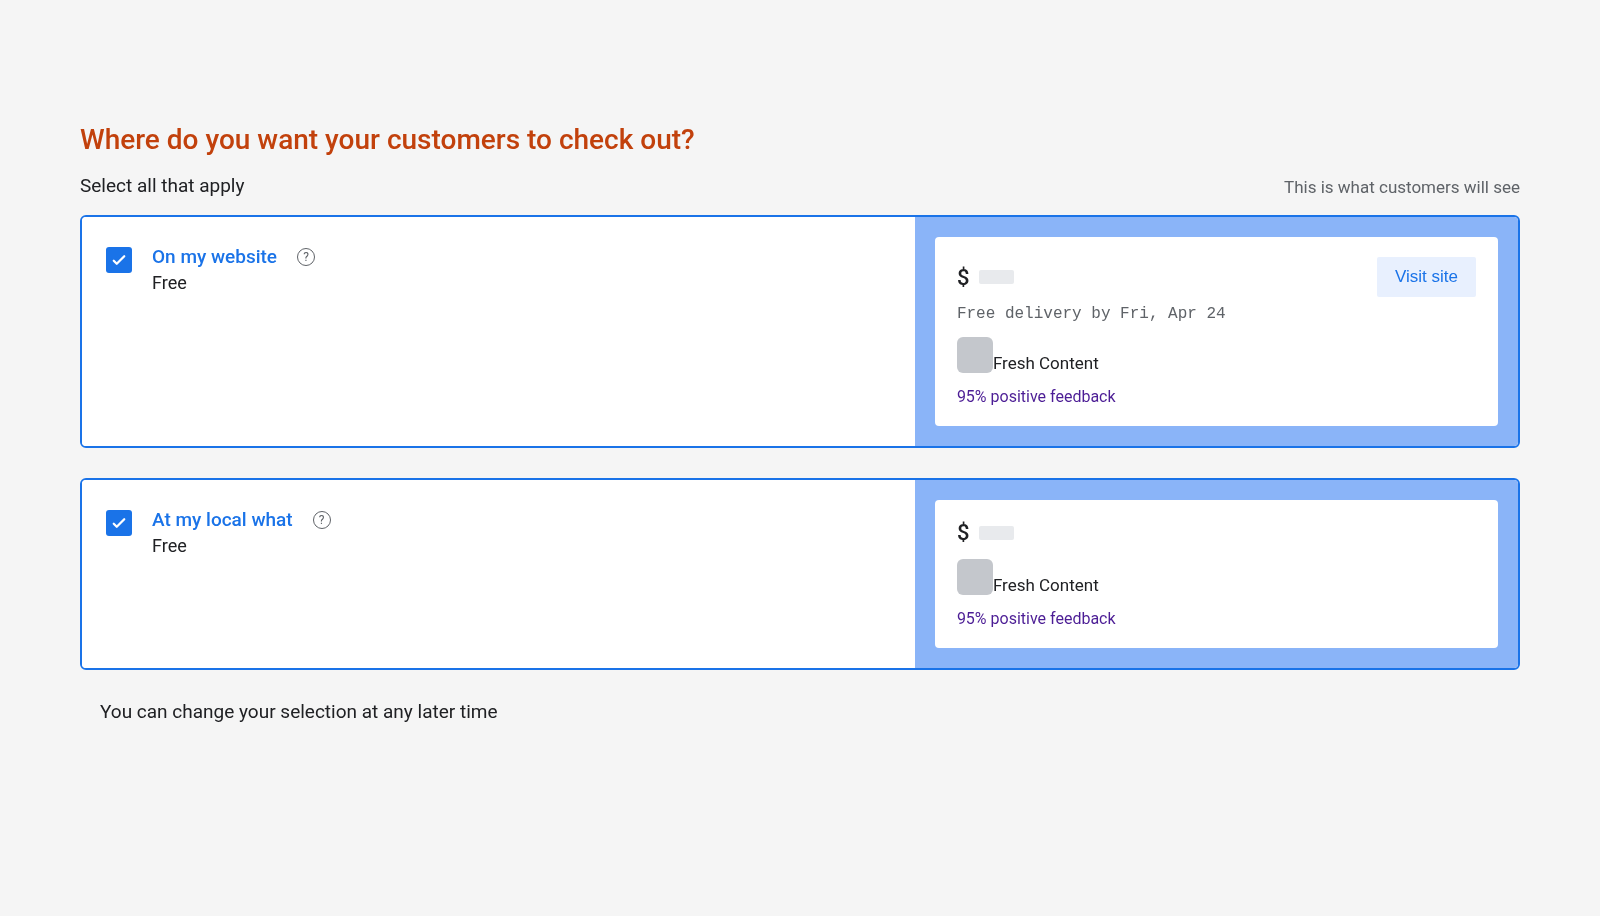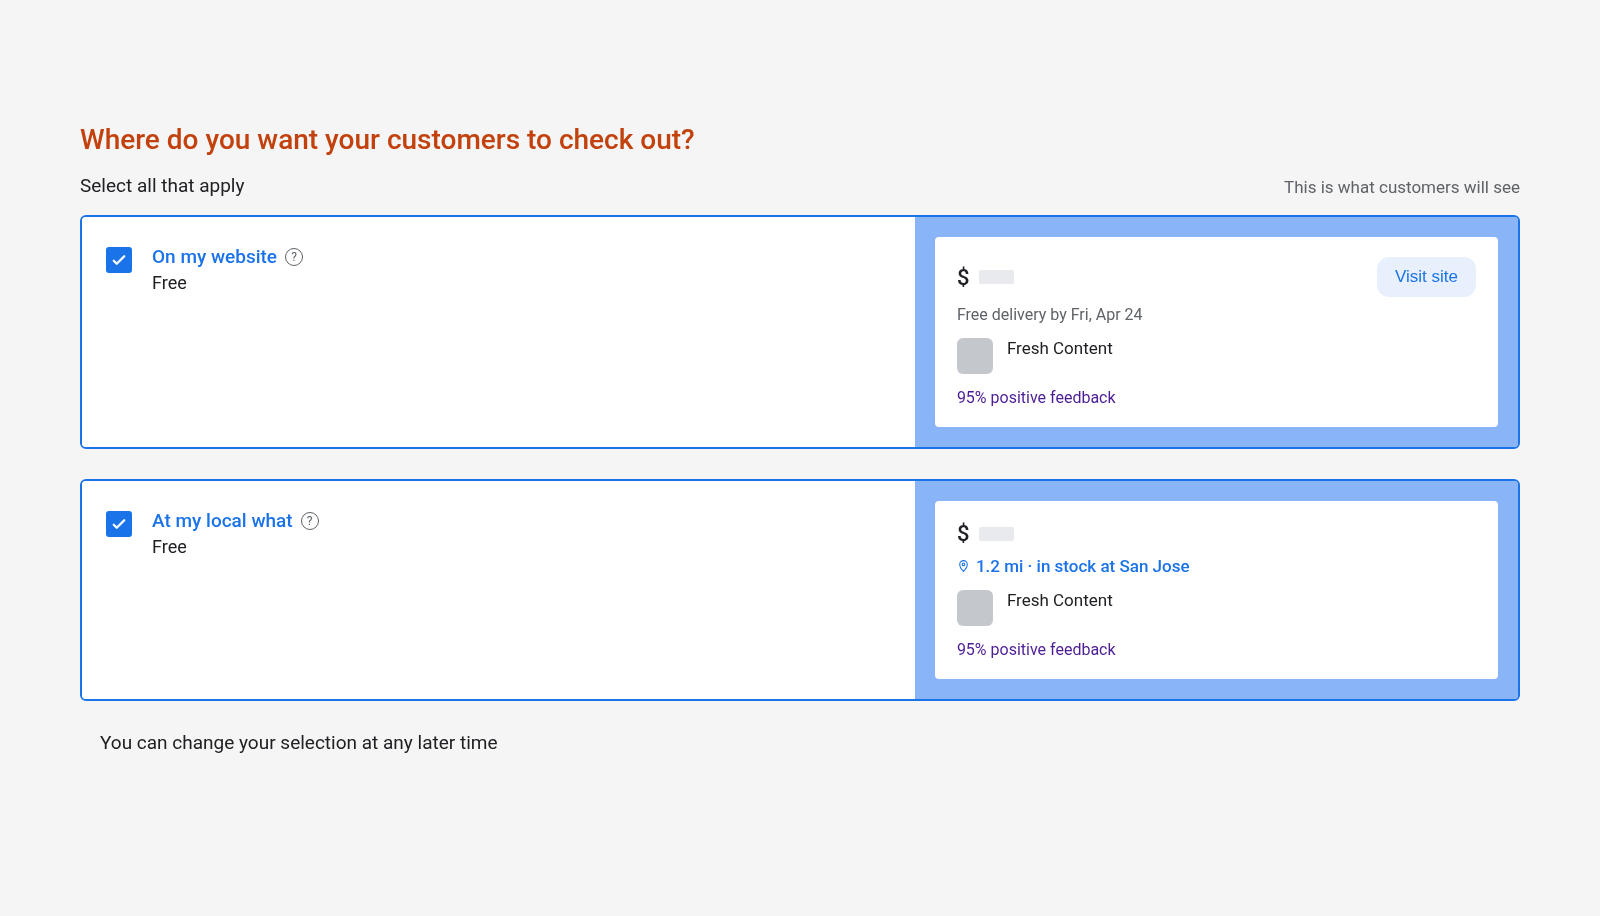--- a/index.html
+++ b/index.html
@@ -68,21 +68,21 @@
       width: 18px;
       height: 18px;
     }
     .option-text {
       display: flex;
       flex-direction: column;
     }
     .option-title-row {
       display: flex;
       align-items: center;
-      gap: 8px;
+      gap: 20px;
     }
     .option-title {
       font-size: 19px;
       font-weight: 500;
       color: #1a73e8;
     }
     .help-icon {
       width: 18px;
       height: 18px;
       border: 1.5px solid #5f6368;
@@ -129,49 +129,50 @@
       width: 35px;
       height: 14px;
       background: #e8eaed;
       border-radius: 2px;
     }
     .visit-btn {
       background: #e8f0fe;
       color: #1a73e8;
       border: none;
       padding: 10px 18px;
-      border-radius: 12px;
+      border-radius: 2px;
       font-size: 17px;
       font-weight: 500;
       cursor: pointer;
     }
     .delivery-text {
       font-size: 16px;
       color: #5f6368;
       margin-top: 8px;
+      font-family: Liberation Mono, monospace;
     }
     .stock-row {
       display: flex;
       align-items: center;
       gap: 6px;
       margin-top: 10px;
     }
     .pin-icon {
       width: 13px;
       height: 18px;
     }
     .stock-text {
       font-size: 17px;
       color: #1a73e8;
       font-weight: 500;
     }
     .merchant-row {
       display: flex;
-      align-items: flex-start;
-      gap: 14px;
+      align-items: flex-end;
+      gap: 0;
       margin-top: 14px;
     }
     .merchant-avatar {
       width: 36px;
       height: 36px;
       background: #c4c7cc;
       border-radius: 6px;
     }
     .merchant-name {
       font-size: 17px;
@@ -247,26 +248,20 @@
       </div>
       <span class="option-sub">Free</span>
     </div>
   </div>
   <div class="option-right">
     <div class="preview-card">
       <div class="price-row">
         <span class="dollar-sign">$</span>
         <div class="price-placeholder"></div>
       </div>
-      <div class="stock-row">
-        <svg class="pin-icon" viewBox="0 0 24 24" fill="none">
-          <path d="M12 2C8.13 2 5 5.13 5 9c0 5.25 7 13 7 13s7-7.75 7-13c0-3.87-3.13-7-7-7zm0 9.5a2.5 2.5 0 010-5 2.5 2.5 0 010 5z" fill="none" stroke="#1a73e8" stroke-width="2"></path>
-        </svg>
-        <span class="stock-text">1.2 mi · in stock at San Jose</span>
-      </div>
       <div class="merchant-row">
         <div class="merchant-avatar"></div>
         <span class="merchant-name">Fresh Content</span>
       </div>
       <div class="feedback-text">95% positive feedback</div>
     </div>
   </div>
 </div>
 
 <div class="footer-note">You can change your selection at any later time</div>

